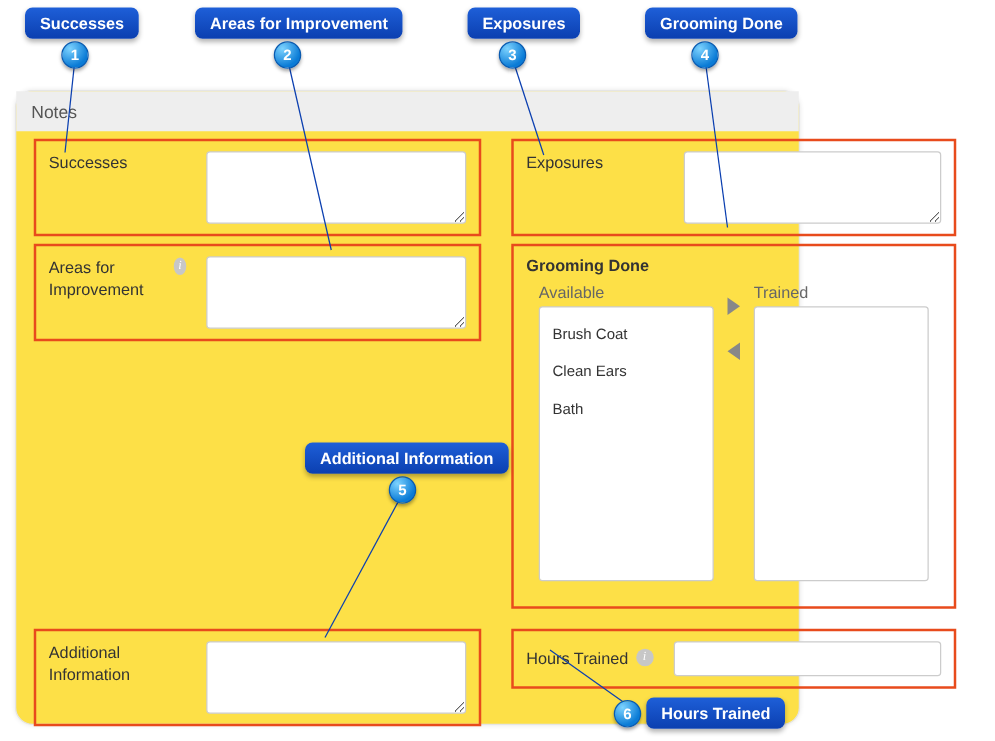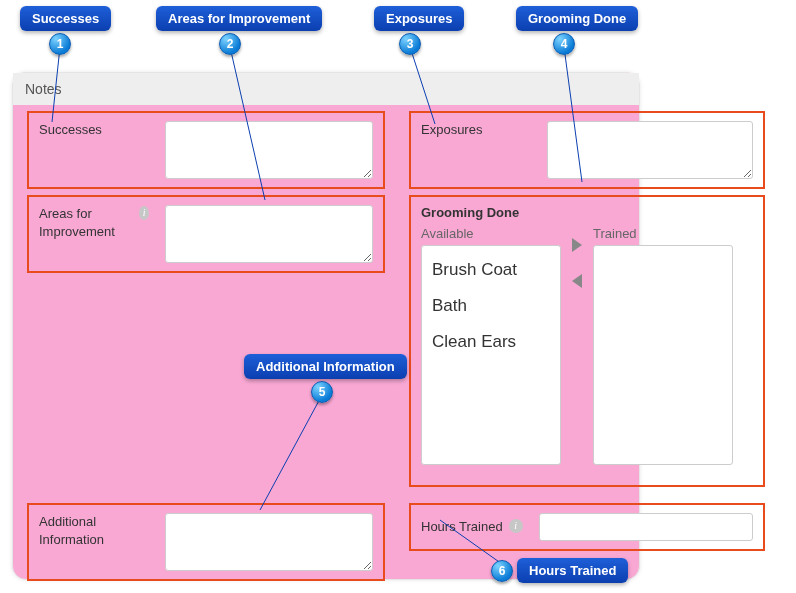--- a/index.html
+++ b/index.html
@@ -15,21 +15,21 @@
     overflow: hidden;
   }
   .card {
     position: absolute;
     left: 12px;
     top: 72px;
     width: 628px;
     height: 508px;
     border: 1px solid #e5e5e5;
     border-radius: 14px;
-    background: #f9a8d4;
+    background: #fde047;
     box-shadow: 0 0 4px rgba(0,0,0,0.1);
   }
   .card-header {
     background: #eee;
     padding: 8px 12px;
     color: #555;
     font-size: 14px;
   }
   .content { position: relative; width: 100%; height: calc(100% - 34px); }
   .group {
@@ -88,34 +88,34 @@
   #g-successes { left: 14px; top: 6px; width: 358px; }
   #g-exposures { left: 396px; top: 6px; width: 356px; }
   #g-areas     { left: 14px; top: 90px; width: 358px; }
   #g-grooming  { left: 396px; top: 90px; width: 356px; height: 292px; display:block; }
   #g-additional{ left: 14px; top: 398px; width: 358px; }
   #g-hours     { left: 396px; top: 398px; width: 356px; align-items:center; }
   #g-hours .lbl { width: auto; }
 
   
   .groom-title { font-weight: 600; color: #333; margin-bottom: 6px; font-size: 13px;}
-  .groom-cols { display:flex; gap:6px; align-items:flex-start; }
+  .groom-cols { display:flex; gap:6px; align-items:flex-start;justify-content:center; }
   .groom-col-label { color:#666; font-size:13px; margin-bottom:4px; }
   .listbox {
     border: 1px solid #ccc;
     border-radius: 3px;
     width: 140px;
     height: 220px;
     padding: 6px 4px;
     overflow-y: auto;
     background: #fff;
   }
   .listbox .item {
     padding: 8px 6px;
-    font-size: 17px;
+    font-size: 12px;
     color: #333;
     cursor: pointer;
   }
   .mover {
     display:flex;
     flex-direction:column;
     justify-content:flex-start;
     padding-top:12px;
     gap:22px;
     width:20px;
@@ -214,22 +214,22 @@
       <textarea class="field" style=""></textarea>
     </div>
 
     <div class="group" id="g-grooming">
       <div class="groom-title">Grooming Done</div>
       <div class="groom-cols">
         <div>
           <div class="groom-col-label">Available</div>
           <div class="listbox" id="available-list">
               <div class="item">Brush Coat</div>
+              <div class="item">Clean Ears</div>
               <div class="item">Bath</div>
-              <div class="item">Clean Ears</div>
             </div>
         </div>
         <div class="mover">
           <div class="arrow right"></div>
           <div class="arrow left"></div>
         </div>
         <div>
           <div class="groom-col-label">Trained</div>
           <div class="listbox" id="chosen-list"></div>
         </div>

